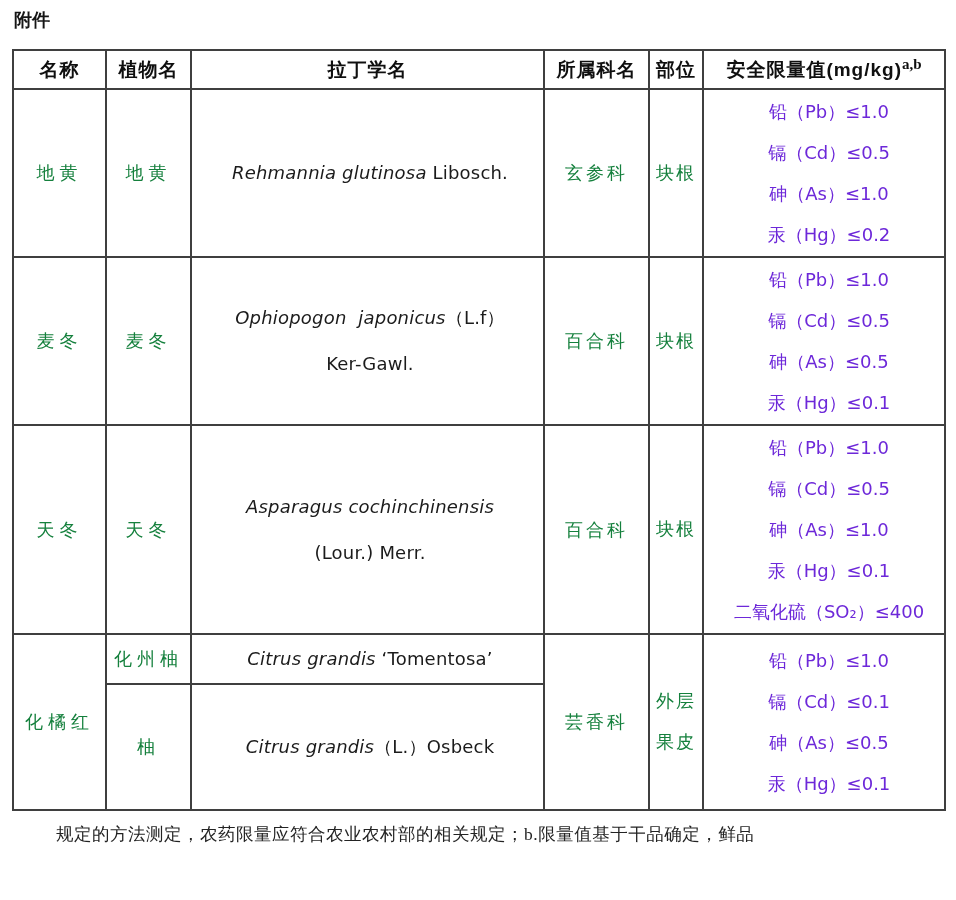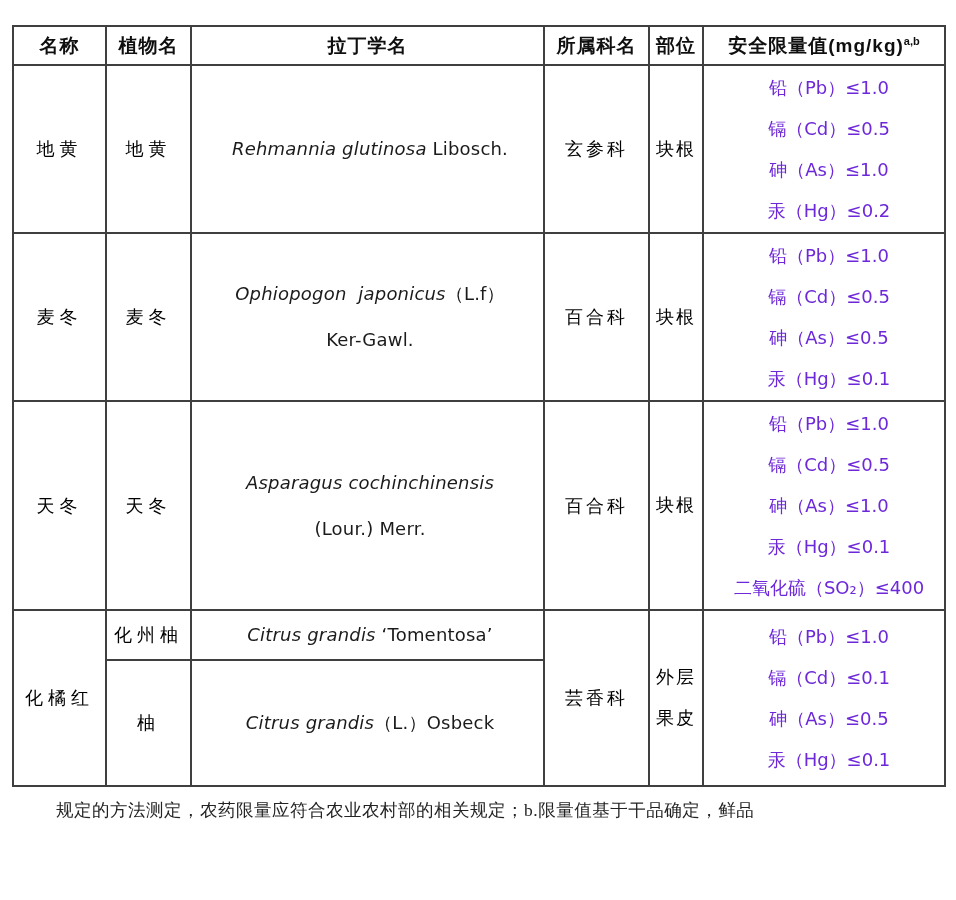--- a/index.html
+++ b/index.html
@@ -55,29 +55,30 @@
   tr.r4a { height: 45px; }
   tr.r4b { height: 126px; }
   th {
     font-family: "Liberation Sans", sans-serif;
     font-weight: 700;
     font-size: 19px;
     color: #0f0f0f;
     letter-spacing: 1px;
   }
   th sup {
-    font-size: 11px;
+    font-size: 15px;
     font-weight: 700;
     vertical-align: super;
     letter-spacing: 0;
+    font-family: Liberation Serif, serif;
   }
   td.cn {
     font-family: "Liberation Serif", serif;
     font-size: 18px;
-    color: #000000;
+    color: #15803d;
     letter-spacing: 5px;
   }
   td.fam { letter-spacing: 3px; }
   td.part {
     letter-spacing: 2px;
     line-height: 2.25;
     padding: 16px 2px;
   }
   td.latin {
     text-align: left;
@@ -110,20 +111,21 @@
     line-height: 33px;
     letter-spacing: 0.5px;
   }
   .note .ln2 { padding-left: 44px; }
 </style>
 </head>
 <body>
 
 <div class="page">
 
+  <div class="attachment">附件</div>
 
 
   <table class="main">
     <colgroup>
       <col style="width:93px">
       <col style="width:85px">
       <col style="width:353px">
       <col style="width:105px">
       <col style="width:54px">
       <col style="width:242px">

